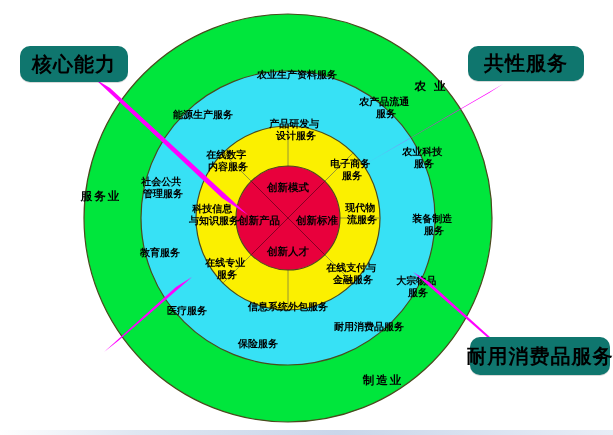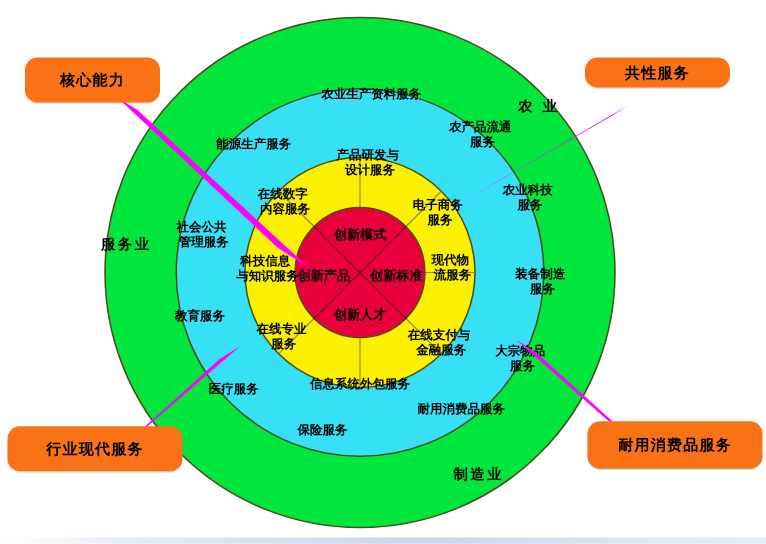--- a/index.html
+++ b/index.html
@@ -20,33 +20,33 @@
     text-anchor:middle;
     paint-order:stroke;
   }
   .core-label{font-size:10.5px;}
   .seg-label{font-size:10px;}
   .ring-label{font-size:10px;}
   .ring-label.big{font-size:11.5px;letter-spacing:2px;}
 
   .callout-box{
     position:absolute;
-    background:#f97316;
+    background:#0f766e;
     border-radius:10px;
     color:#000000;
     font-weight:bold;
-    font-size:12px;
+    font-size:20px;
     letter-spacing:1px;
     display:flex;align-items:center;justify-content:center;
     white-space:nowrap;
     font-family:"DejaVu Sans","Liberation Sans",sans-serif;
     box-shadow:0 1px 0 rgba(0,0,0,.15);
   }
   #callout-core{left:20px;top:46px;width:108px;height:36px;}
-  #callout-common{left:468px;top:46px;width:116px;height:24px;}
+  #callout-common{left:468px;top:46px;width:116px;height:35px;}
   #callout-industry{left:6px;top:341px;width:140px;height:36px;}
   #callout-modern{left:470px;top:337px;width:140px;height:38px;}
 
   .bottom-rule{
     position:absolute;left:0;bottom:0;width:613px;height:5px;
     background:linear-gradient(to right,#ffffff 0%,#dfe7f2 22%,#c9d6ea 55%,#e8eef7 100%);
   }
 </style>
 </head>
 <body>
@@ -207,18 +207,17 @@
       <polygon fill="#ff00ff" points="118,341 104,352 176,287 192,277"></polygon>
 
       <polygon fill="#ff00ff" points="487,337 501,347 429,282 413,272"></polygon>
     </g>
   </svg>
 
   <div class="callout-box" id="callout-core">核心能力</div>
 
   <div class="callout-box" id="callout-common">共性服务</div>
 
-  <div class="callout-box" id="callout-industry">行业现代服务</div>
 
   <div class="callout-box" id="callout-modern">耐用消费品服务</div>
 
   <div class="bottom-rule"></div>
 </div>
 
 </body></html>

